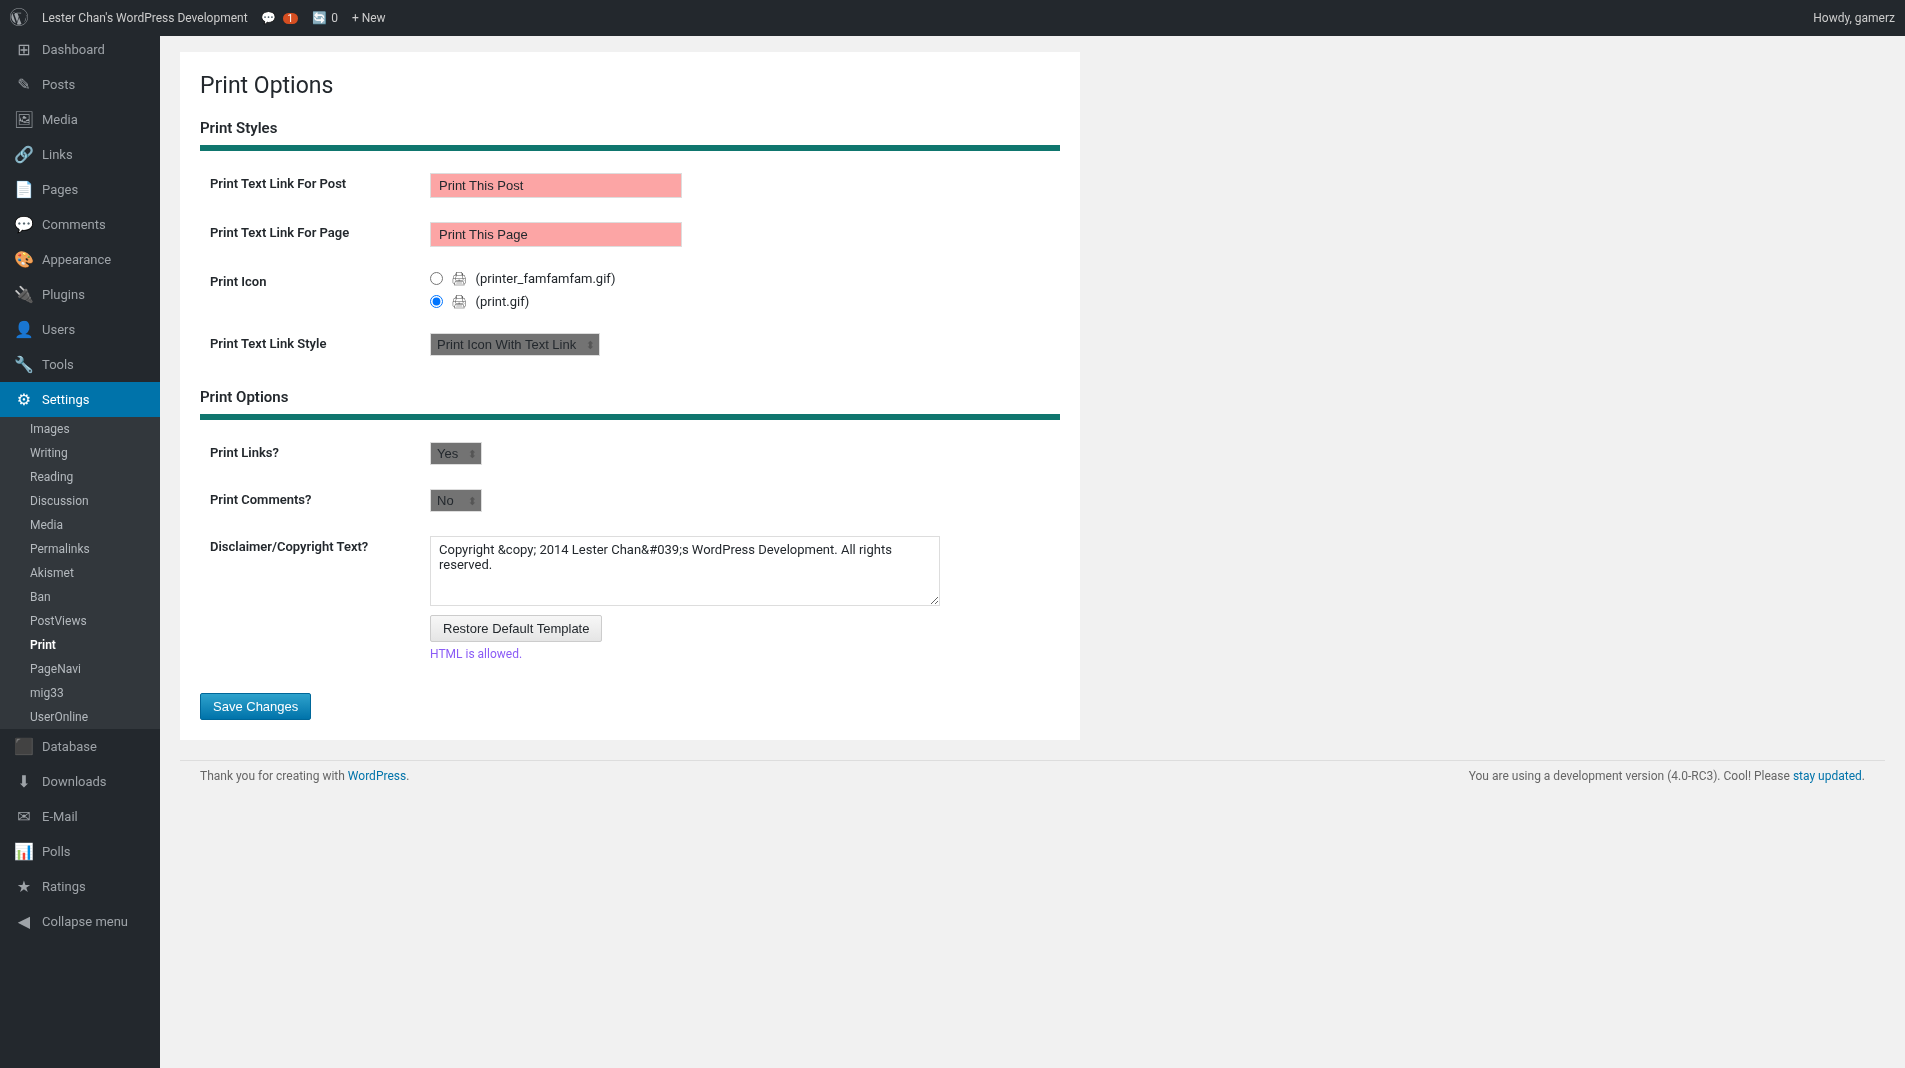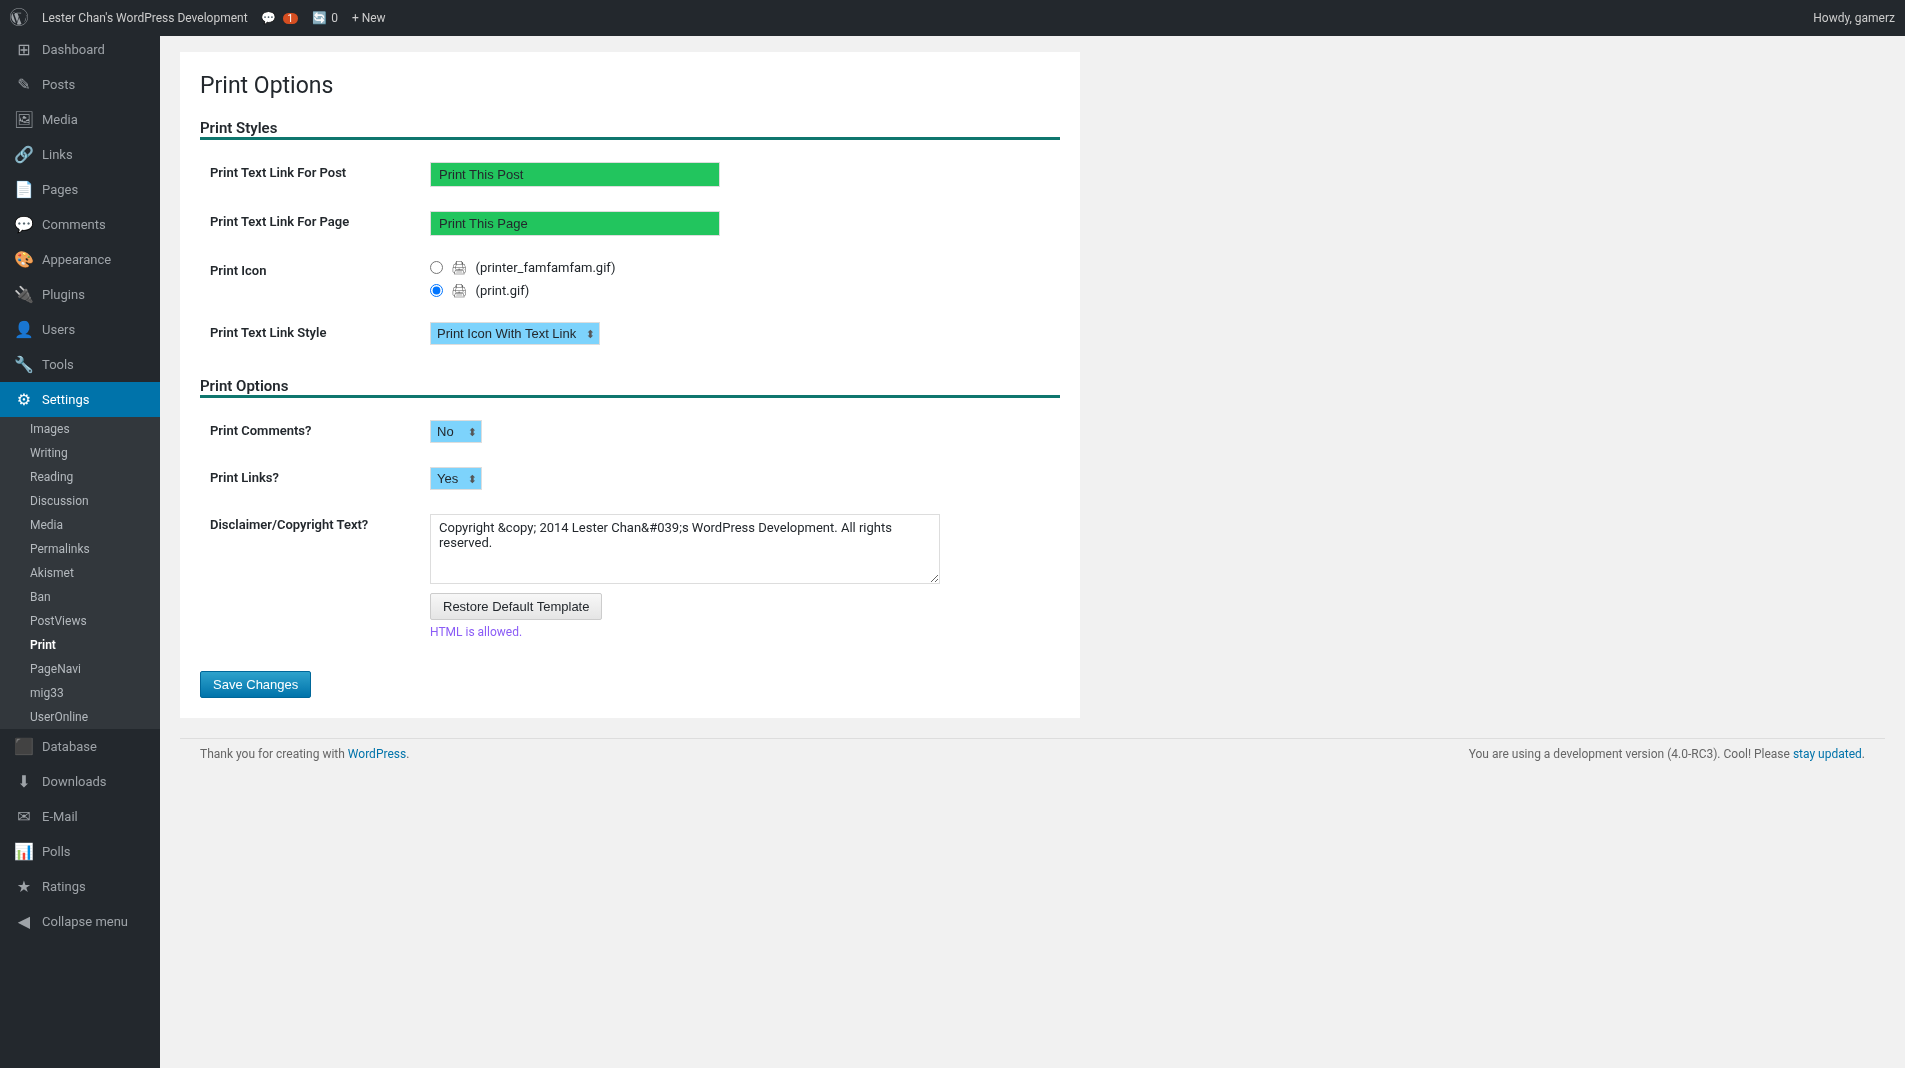--- a/index.html
+++ b/index.html
@@ -67,30 +67,30 @@
     h2 { font-size: 15px; font-weight: 600; margin-bottom: 16px; color: #23282d; border-bottom: 1px solid #ddd; padding-bottom: 8px; }
 
     .form-table { width: 100%; border-collapse: collapse; margin-bottom: 20px; }
     .form-table tr td, .form-table tr th { padding: 12px 10px; vertical-align: middle; }
     .form-table tr th { width: 220px; text-align: left; font-weight: 600; font-size: 13px; color: #23282d; vertical-align: top; padding-top: 15px; }
 
     input[type="text"] {
       border: 1px solid #ddd;
       padding: 4px 8px;
       font-size: 13px;
-      width: 290px;
-      color: #23282d;
-      background: #22c55e;
+      width: 252px;
+      color: #23282d;
+      background: #fca5a5;
     }
 
     select {
       border: 1px solid #ddd;
       padding: 3px 20px 3px 6px;
       font-size: 13px;
-      background: #7dd3fc;
+      background: #737373;
       color: #23282d;
       appearance: none;
       -webkit-appearance: none;
       cursor: pointer;
       padding-right: 22px;
       position: relative;
     }
     .select-wrap { position: relative; display: inline-block; }
     .select-wrap::after { content: '⬍'; position: absolute; right: 5px; top: 50%; transform: translateY(-50%); pointer-events: none; font-size: 11px; color: #555; }
 
@@ -140,22 +140,22 @@
       margin-top: 20px;
     }
     #wpfooter a { color: #0073aa; text-decoration: none; }
     .bubble { background: #d54e21; color: #fff; border-radius: 10px; padding: 0 5px; font-size: 10px; margin-left: 2px; }
 
     .section-title {
       font-size: 15px;
       font-weight: 600;
       margin: 20px 0 10px 0;
       color: #23282d;
-      border-bottom: 3px solid #0f766e;
-      padding-bottom: 0;
+      border-bottom: 6px solid #0f766e;
+      padding-bottom: 8px;
     }
   </style>
 </head>
 <body>
 
 <div id="wpadminbar">
   <div class="ab-left">
     <span>
       <svg class="wp-logo" viewBox="0 0 20 20" xmlns="http://www.w3.org/2000/svg" fill="#9ea3a8">
         <path d="M10 0C4.477 0 0 4.477 0 10s4.477 10 10 10 10-4.477 10-10S15.523 0 10 0zM1.5 10c0-1.617.39-3.14 1.077-4.484L6.44 16.95A8.5 8.5 0 011.5 10zm8.5 8.5a8.46 8.46 0 01-2.407-.349l2.557-7.43 2.619 7.176A8.457 8.457 0 0110 18.5zm1.197-12.418c.522-.027.993-.082.993-.082.467-.055.412-.74-.055-.713 0 0-1.404.11-2.31.11-.85 0-2.28-.11-2.28-.11-.467-.027-.522.685-.055.713 0 0 .444.055.91.082l1.353 3.708-1.9 5.697-3.16-8.684.987-.82-.988-1.35c-.65.12-1.27.36-1.836.7l.006-.004.006-.004zm6.285 1.13a8.47 8.47 0 01.518 2.922c0 2.28-.825 4.372-2.18 5.988l2.58-7.455-.918-1.456zM10 .5c5.238 0 9.5 4.262 9.5 9.5 0 5.239-4.262 9.5-9.5 9.5C4.761 19.5.5 15.239.5 10 .5 4.762 4.761.5 10 .5z"></path>
@@ -333,40 +333,40 @@
       </tbody>
         </table>
 
       
       <h2 class="section-title">Print Options</h2>
 
       <table class="form-table">
         <tbody>
             <tr>
           <th>
+            <label>Print Links?</label>
+          </th>
+          <td>
+            <div class="select-wrap">
+              <select>
+                <option>Yes</option>
+                <option>No</option>
+              </select>
+            </div>
+          </td>
+        </tr>
+        <tr>
+          <th>
             <label>Print Comments?</label>
           </th>
           <td>
             <div class="select-wrap">
               <select>
                 <option>No</option>
                 <option>Yes</option>
-              </select>
-            </div>
-          </td>
-        </tr>
-        <tr>
-          <th>
-            <label>Print Links?</label>
-          </th>
-          <td>
-            <div class="select-wrap">
-              <select>
-                <option>Yes</option>
-                <option>No</option>
               </select>
             </div>
           </td>
         </tr>
         <tr>
           <th style="vertical-align: top; padding-top: 15px;">
             <label>Disclaimer/Copyright Text?</label>
           </th>
           <td>
             <textarea style="">Copyright &amp;copy; 2014 Lester Chan&amp;#039;s WordPress Development. All rights reserved.</textarea>

